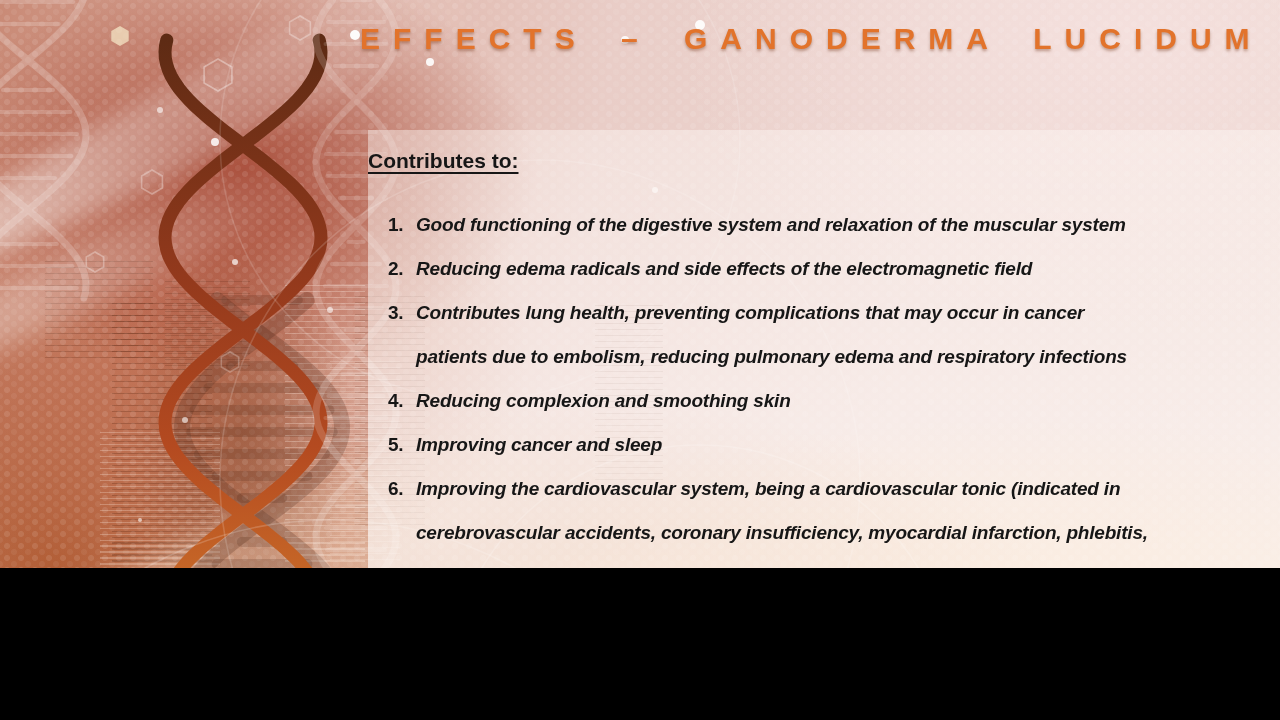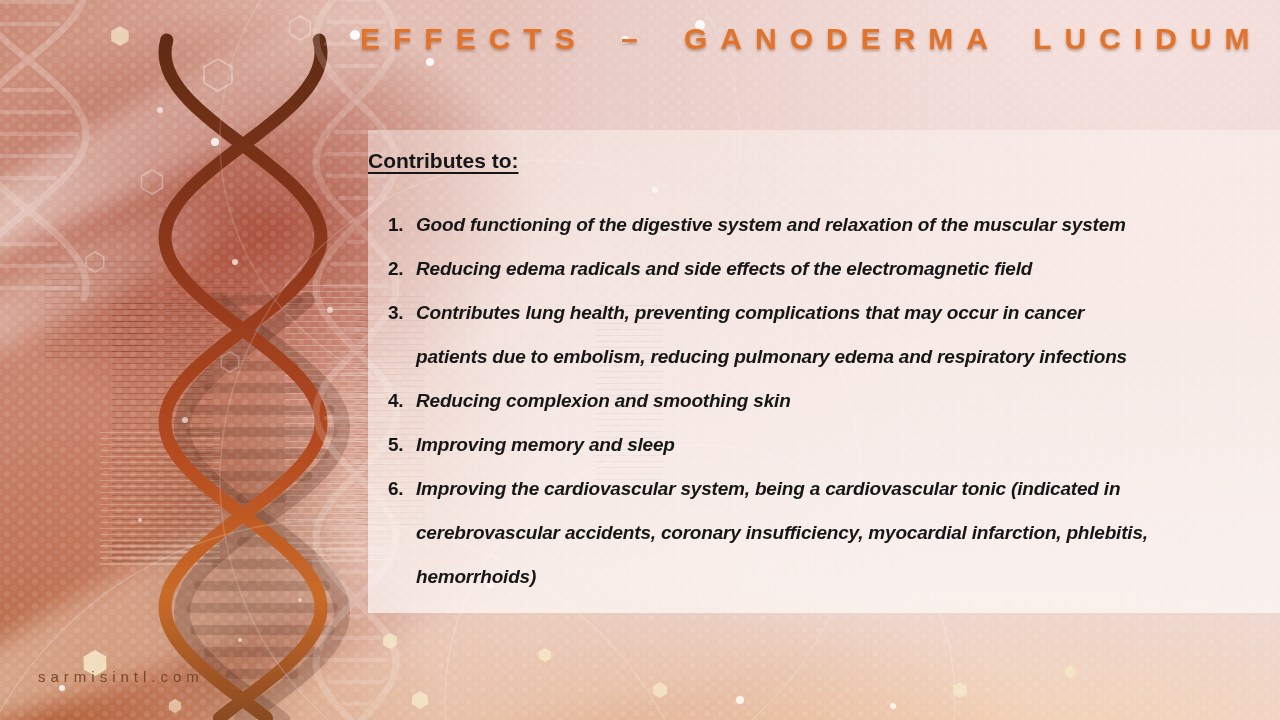--- a/index.html
+++ b/index.html
@@ -1,17 +1,17 @@
 <!DOCTYPE html>
 <html><head>
 <meta charset="utf-8">
 <style>
   html,body{margin:0;padding:0;background:#000;}
   .slide{
-    position:relative;width:1280px;height:720px;overflow:hidden;
+    position:relative;width:1280px;height:568px;overflow:hidden;
     font-family:"Liberation Sans",sans-serif;
     background:
       radial-gradient(ellipse 420px 300px at 19% 30%, rgba(148,38,16,.75), rgba(148,38,16,0) 70%),
       radial-gradient(ellipse 500px 380px at 14% 62%, rgba(178,76,40,.5), rgba(178,76,40,0) 70%),
       radial-gradient(ellipse 160px 280px at 19% 76%, rgba(96,54,30,.45), rgba(96,54,30,0) 70%),
       radial-gradient(ellipse 560px 420px at 4% 100%, rgba(172,84,40,.85), rgba(172,84,40,0) 70%),
       radial-gradient(ellipse 700px 300px at 45% 108%, rgba(216,150,100,.6), rgba(216,150,100,0) 70%),
       radial-gradient(ellipse 800px 280px at 80% 108%, rgba(246,205,160,.75), rgba(246,205,160,0) 70%),
       radial-gradient(ellipse 600px 400px at 88% 6%, rgba(246,226,224,.8), rgba(246,226,224,0) 75%),
       linear-gradient(100deg,#c98a76 0%,#ddb1a4 22%,#e9cdc7 45%,#edd6d1 70%,#eed8d2 100%);
@@ -255,21 +255,21 @@
         <span class="num">3.</span>
         <span class="txt">Contributes lung health, preventing complications that may occur in cancer
 patients due to embolism, reducing pulmonary edema and respiratory infections</span>
       </li>
       <li>
         <span class="num">4.</span>
         <span class="txt">Reducing complexion and smoothing skin</span>
       </li>
       <li>
         <span class="num">5.</span>
-        <span class="txt">Improving memory and sleep</span>
+        <span class="txt">Improving cancer and sleep</span>
       </li>
       <li>
         <span class="num">6.</span>
         <span class="txt">Improving the cardiovascular system, being a cardiovascular tonic (indicated in
 cerebrovascular accidents, coronary insufficiency, myocardial infarction, phlebitis,
 hemorrhoids)</span>
       </li>
     </ol>
   </div>
 

